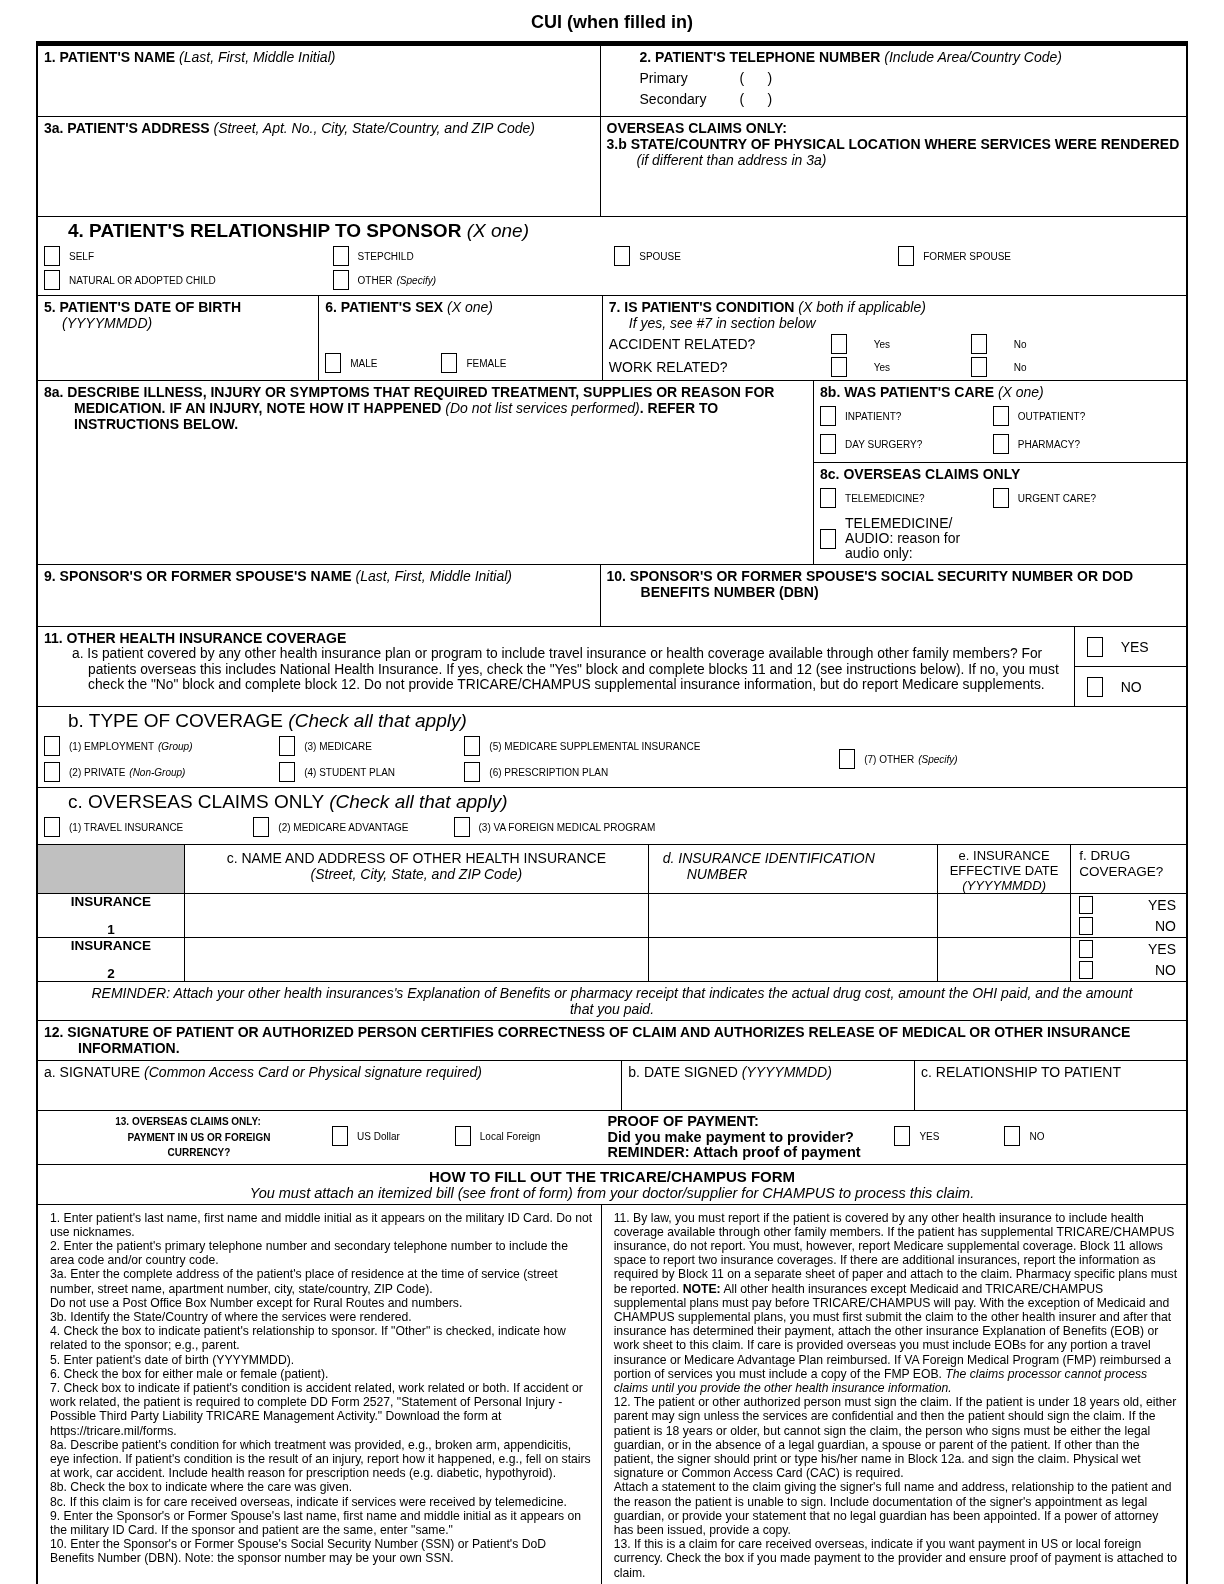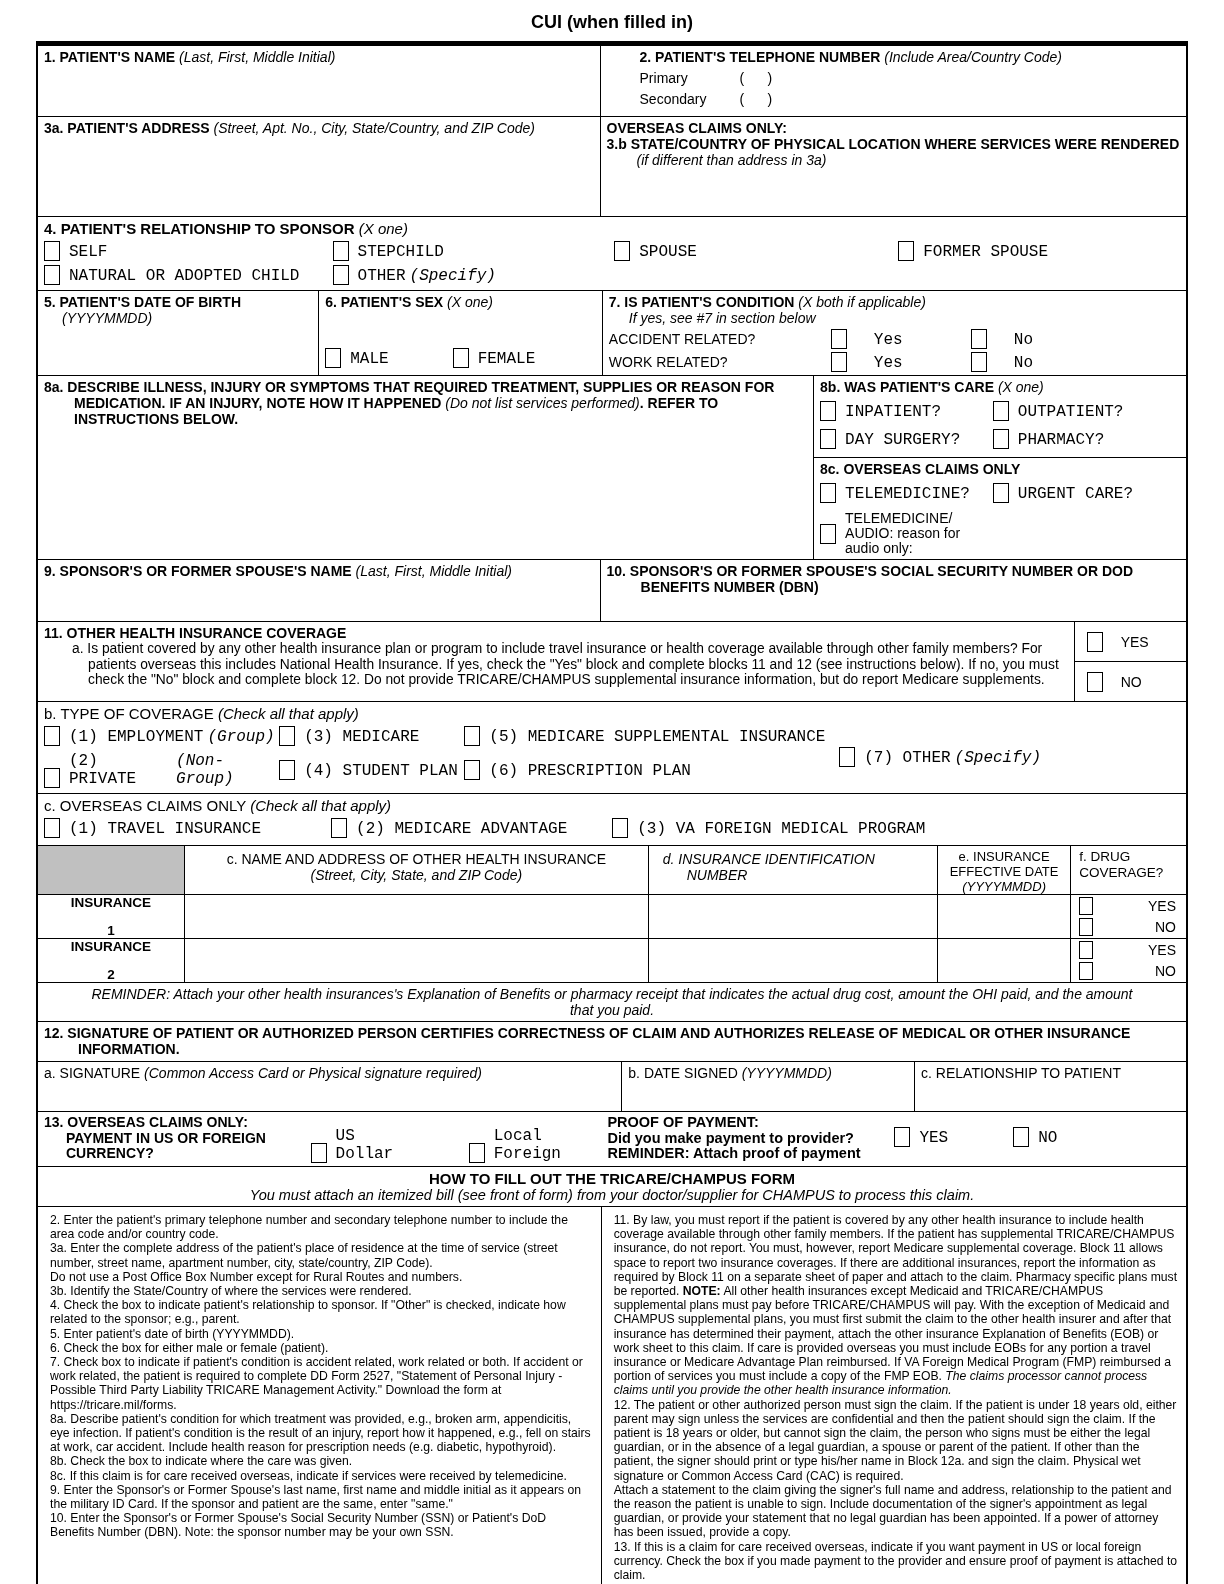--- a/index.html
+++ b/index.html
@@ -10,30 +10,30 @@
     font-size: 14px;
   }
   .cui-top { text-align: center; font-weight: bold; font-size: 18px; padding: 12px 0 8px; }
   .form { margin: 0 36px; border: 2px solid #000; border-top-width: 5px; }
   .row { display: flex; border-top: 1.5px solid #000; }
   .row:first-child { border-top: none; gap: 33px; }
   .cell { padding: 3px 6px; }
   .br { border-right: 1.5px solid #000; }
   .lbl { font-weight: bold; }
   .hint { font-style: italic; }
-  .sec-title { font-size: 15px; margin-bottom: 2px; }
+  .sec-title { font-size: 19px; margin-bottom: 2px; margin-left: 24px; }
   .pre { white-space: pre; }
   .hang16 { padding-left: 44px; text-indent: -16px; }
   .hang24 { padding-left: 24px; text-indent: -24px; font-style: italic; }
   .hang28 { padding-left: 30px; text-indent: -30px; }
   .hang34 { padding-left: 34px; text-indent: -34px; }
   .cb { flex: 0 0 auto; display: inline-block; width: 16px; height: 20px;
         border: 1.6px solid #000; background: #fff; vertical-align: middle; margin-right: 9px; }
   .cbs { width: 14px; height: 18px; margin-right: 0; }
-  .opt { display: flex; align-items: flex-end; font-size: 16px; font-family: Liberation Mono, monospace; }
+  .opt { display: flex; align-items: center; font-size: 10px; }
   .opt .hint { margin-left: 4px; }
   
   .r1 { min-height: 70px; }
   .r2 { min-height: 100px; }
   .r4 { min-height: 64px; flex-direction: column; }
   .r567 { min-height: 82px; }
   .r8 { min-height: 158px; }
   .r9 { min-height: 62px; }
   .r11a { min-height: 80px; }
   .r11b { min-height: 72px; flex-direction: column; }
@@ -85,21 +85,21 @@
   .thead .tc4 { padding: 3px 4px 0 8px; font-size: 13.5px; line-height: 16px; }
   .trow { min-height: 44px; }
   .inslbl { display: flex; flex-direction: column; justify-content: center; align-items: center;
             font-weight: bold; font-size: 13.5px; line-height: 15px; }
   .drug { display: flex; flex-direction: column; justify-content: space-between; padding: 2px 10px 2px 8px; }
   .drugrow { display: flex; align-items: center; justify-content: space-between; }
   .treminder { min-height: 38px; text-align: center; font-style: italic; padding: 3px 40px;
                display: block; font-size: 14px; line-height: 16px; }
   .c12a { width: 50.9%; } .c12b { width: 25.5%; } .c12c { flex: 1; }
   .c13l { width: 49.6%; display: flex; align-items: flex-start; padding: 3px 0 3px 6px; }
-  .t13 { width: 288px; font-weight: bold; font-size: 14px; line-height: 15.5px; }
+  .t13 { width: 288px; font-weight: bold; font-size: 10px; line-height: 15.5px; text-align: center; }
   .t13 .ind { padding-left: 22px; }
   .c13l .opt, .c13r .opt { margin-top: 12px; }
   .c13l .opt + .opt { margin-left: 55px; }
   .c13r { flex: 1; display: flex; align-items: flex-start; padding: 3px 0; }
   .t13r { width: 287px; font-weight: bold; font-size: 14.5px; line-height: 15.5px; }
   .c13r .opt + .opt { margin-left: 65px; }
   .howsub { font-style: italic; font-size: 14.5px; }
   .howtitle { font-weight: bold; font-size: 15px; }
   
   .instr { display: flex; }
@@ -486,20 +486,21 @@
       </div>
     </div>
 
     <div class="row rhow cell">
       <div class="howtitle">HOW TO FILL OUT THE TRICARE/CHAMPUS FORM</div>
       <div class="howsub">You must attach an itemized bill (see front of form) from your doctor/supplier for CHAMPUS to process this claim.</div>
     </div>
 
     <div class="row instr">
       <div class="il">
+        <p>1. Enter patient's last name, first name and middle initial as it appears on the military ID Card. Do not use nicknames.</p>
         <p>2. Enter the patient's primary telephone number and secondary telephone number to include the area code and/or country code.</p>
         <p>3a. Enter the complete address of the patient's place of residence at the time of service (street number, street name, apartment number, city, state/country, ZIP Code).</p>
         <p>Do not use a Post Office Box Number except for Rural Routes and numbers.</p>
         <p>3b. Identify the State/Country of where the services were rendered.</p>
         <p>4. Check the box to indicate patient's relationship to sponsor. If "Other" is checked, indicate how related to the sponsor; e.g., parent.</p>
         <p>5. Enter patient's date of birth (YYYYMMDD).</p>
         <p>6. Check the box for either male or female (patient).</p>
         <p>7. Check box to indicate if patient's condition is accident related, work related or both. If accident or work related, the patient is required to complete DD Form 2527, "Statement of Personal Injury - Possible Third Party Liability TRICARE Management Activity." Download the form at https://tricare.mil/forms.</p>
         <p>8a. Describe patient's condition for which treatment was provided, e.g., broken arm, appendicitis, eye infection. If patient's condition is the result of an injury, report how it happened, e.g., fell on stairs at work, car accident. Include health reason for prescription needs (e.g. diabetic, hypothyroid).</p>
         <p>8b. Check the box to indicate where the care was given.</p>

